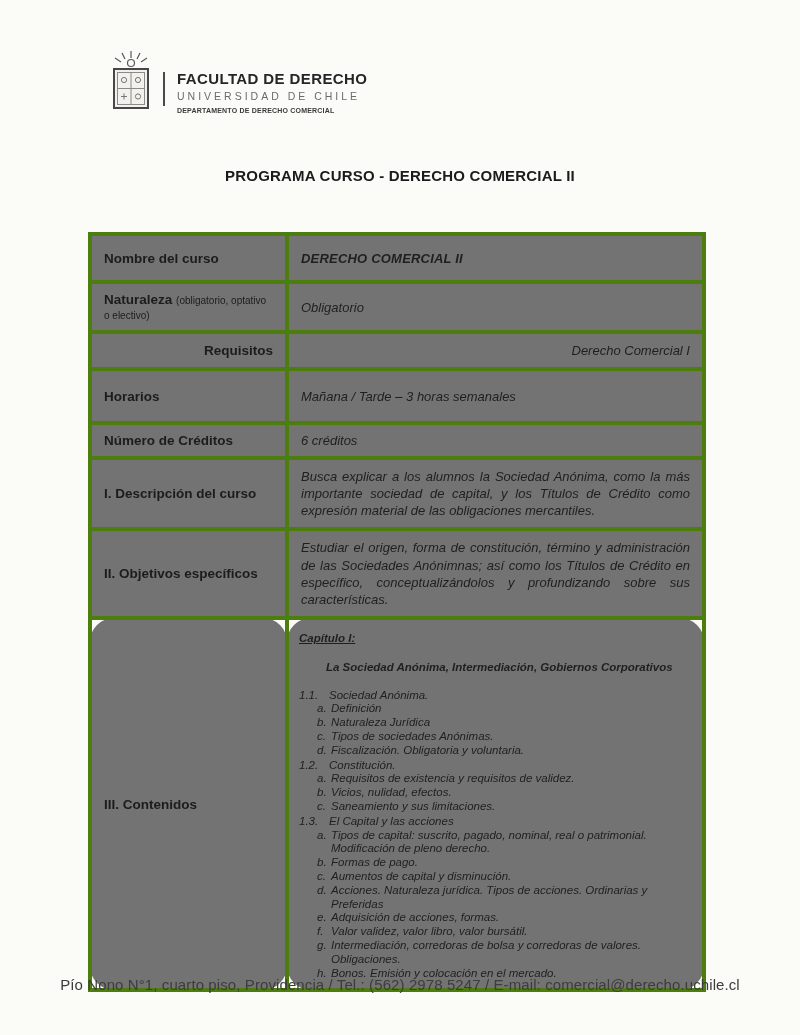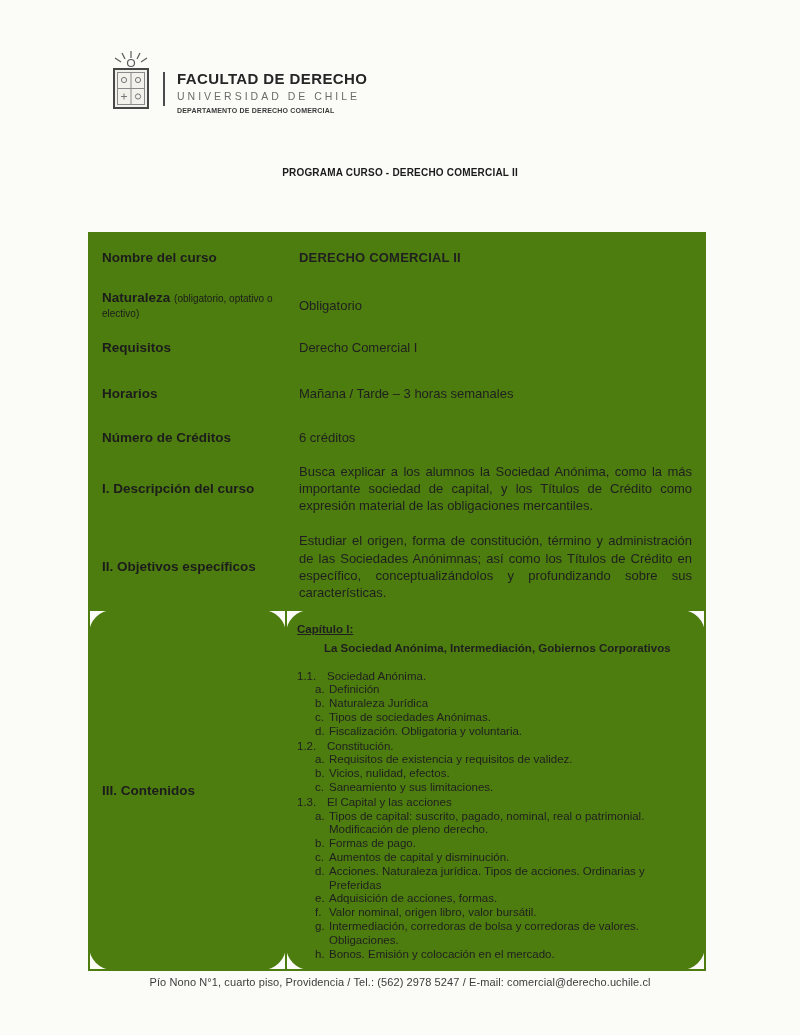--- a/index.html
+++ b/index.html
@@ -17,59 +17,59 @@
   .logo-box { width:46px; height:62px; margin-right:9px; }
   .lh-text { position:relative; padding-left:14px; padding-top:20px; }
   .lh-vline { position:absolute; left:0; top:22px; width:2px; height:34px; background:#4a4a4a; }
   .faculty { font-size:15px; font-weight:bold; letter-spacing:0.4px; color:#262626; }
   .university { font-size:10.5px; letter-spacing:3px; color:#6b6b6b; margin-top:3px; }
   .department { font-size:7px; font-weight:bold; letter-spacing:0.2px; color:#3a3a3a; margin-top:5px; }
 
   
   .doc-title {
     position:absolute; top:167px; left:0; width:100%;
-    text-align:center; font-size:10px; font-weight:bold; letter-spacing:0.2px; color:#1b1b1b;
+    text-align:center; font-size:15px; font-weight:bold; letter-spacing:0.2px; color:#1b1b1b;
   }
 
   
   table.course {
     position:absolute; top:232px; left:88px; width:618px;
     border-collapse:collapse; table-layout:fixed;
   }
-  table.course td { border:2px solid #4d7c0f; vertical-align:middle; background:#4d7c0f; }
+  table.course td { border:4px solid #4d7c0f; vertical-align:middle; background:#737373; }
   td.label { width:197px; padding:8px 12px; font-size:13.5px; font-weight:bold; color:#1c1c1c; }
-  td.value { padding:8px 12px; font-size:13px; color:#1f1f1f; }
+  td.value { padding:8px 12px; font-size:13px; color:#1f1f1f;font-style:italic; }
   .lbl-note { font-size:10px; font-weight:normal; }
   .strong { font-weight:bold; font-size:13.5px; letter-spacing:0.2px; }
   .justify { text-align:justify; line-height:1.32; }
 
   tr.r1 td { height:48px; }
   tr.r2 td { height:43px;margin-top:47px; }
-  tr.r3 td { height:37px; }
+  tr.r3 td { height:37px;text-align:right; }
   tr.r4 td { height:54px; }
   tr.r5 td { height:34px; }
   tr.r6 td { height:62px; }
   tr.r7 td { height:85px; }
   tr.r8 td { height:345px;border-radius:24px; }
 
   
   td.contents-cell { vertical-align:top; padding:12px 8px 8px 10px; font-size:11.5px; line-height:1.2; }
   .chapter-heading { font-weight:bold; text-decoration:underline; }
-  .chapter-sub { font-weight:bold; margin-top:5px;padding-left:27px; }
+  .chapter-sub { font-weight:bold; margin-top:15px;padding-left:27px; }
   .gap { height:13px; }
   .sec { display:flex; margin-top:1px; }
   .sec .num { width:30px; flex-shrink:0; }
   .li { display:flex; margin-left:18px; }
   .li .letter { width:14px; flex-shrink:0; }
   .li .txt { flex:1; }
 
   
   .page-footer {
     position:absolute; top:976px; left:0; width:100%;
-    text-align:center; font-size:11px; color:#3c3c3c; letter-spacing:0.1px;
+    text-align:center; font-size:15px; color:#3c3c3c; letter-spacing:0.1px;
   }
 </style>
 </head>
 <body>
 
 <div class="page">
 
   <div class="letterhead">
     <div class="logo-box">
       <svg width="46" height="62" viewBox="0 0 46 62">
@@ -235,21 +235,21 @@
         <div class="li">
           <span class="letter">d.</span>
           <span class="txt">Acciones. Naturaleza jurídica. Tipos de acciones. Ordinarias y Preferidas</span>
         </div>
         <div class="li">
           <span class="letter">e.</span>
           <span class="txt">Adquisición de acciones, formas.</span>
         </div>
         <div class="li">
           <span class="letter">f.</span>
-          <span class="txt">Valor nominal, origen libro, valor bursátil.</span>
+          <span class="txt">Valor validez, valor libro, valor bursátil.</span>
         </div>
         <div class="li">
           <span class="letter">g.</span>
           <span class="txt">Intermediación, corredoras de bolsa y corredoras de valores. Obligaciones.</span>
         </div>
         <div class="li">
           <span class="letter">h.</span>
           <span class="txt">Bonos. Emisión y colocación en el mercado.</span>
         </div>
       </td>

